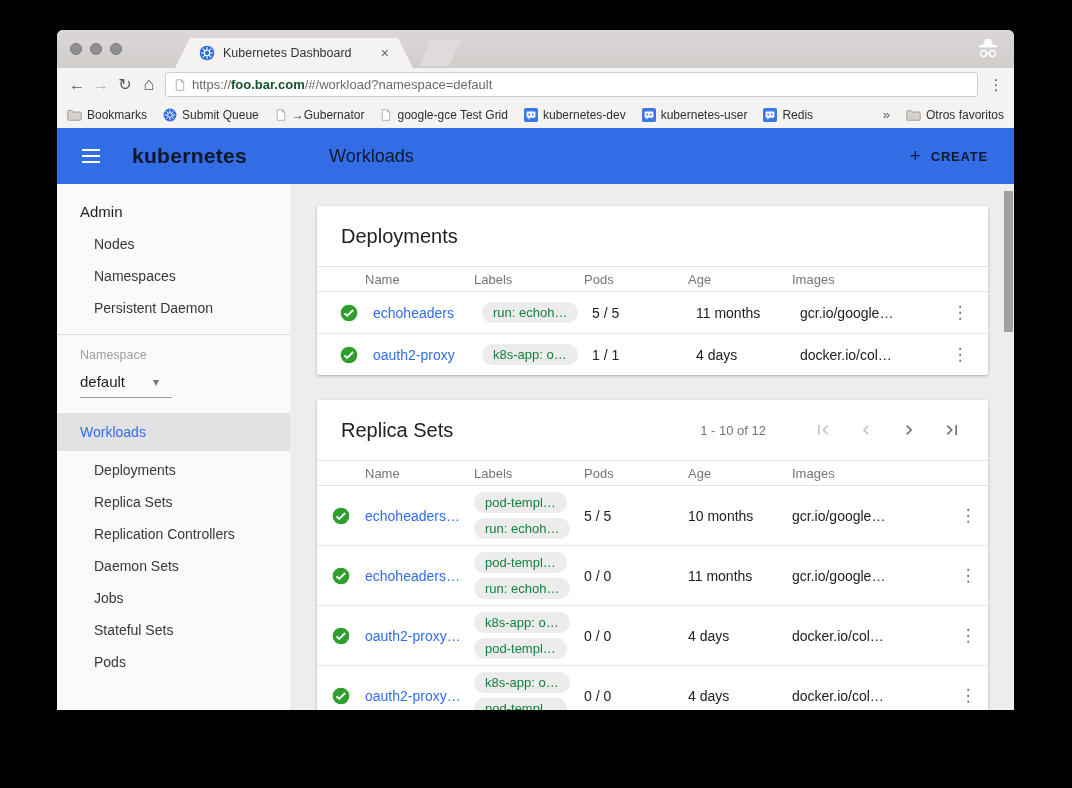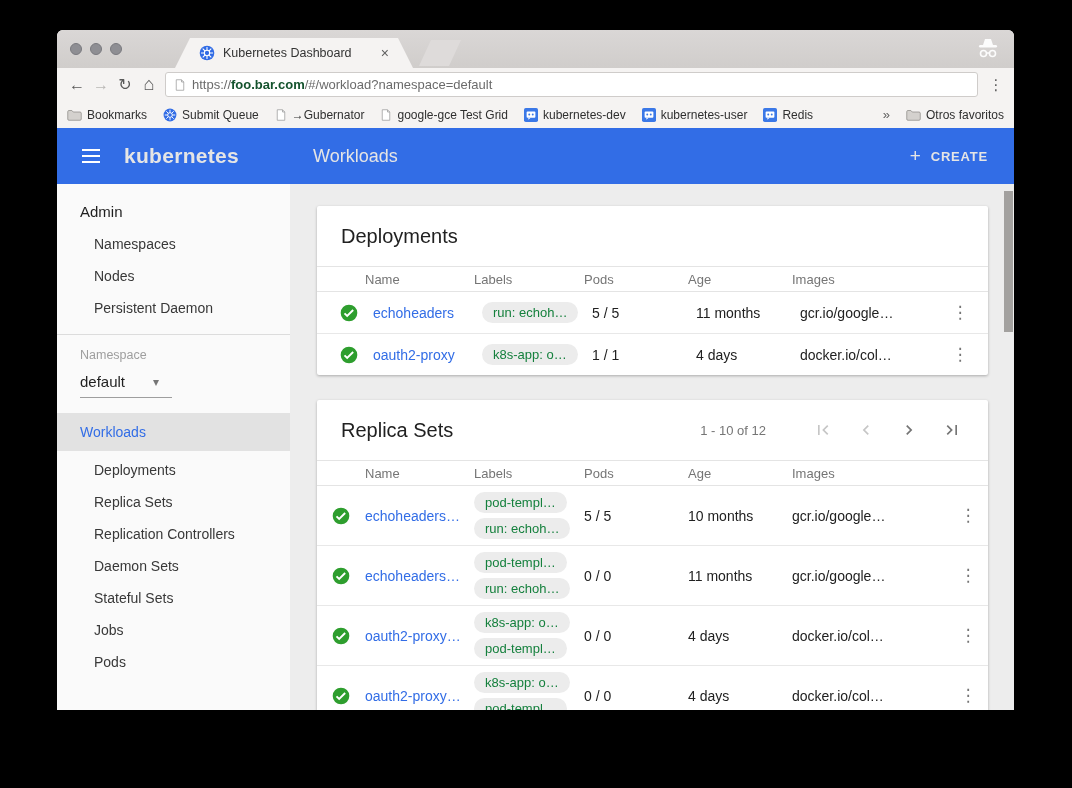--- a/index.html
+++ b/index.html
@@ -34,21 +34,21 @@
   .url-host { color:#14532d; font-weight:bold; }
   .menu-dots { width:20px; text-align:center; font-size:15px; color:#5f5f5f; }
 
   
   .bookmarks { height:27px; background:#f5f3f2; display:flex; align-items:center;
                padding:0 10px; gap:16px; font-size:12px; color:#2f2f2f; flex:none; white-space:nowrap; }
   .bm { display:flex; align-items:center; gap:5px; }
   .bm-push { margin-left:auto; color:#5f5f5f; font-size:13px; }
 
   
-  .appheader { height:56px; background:#326de6; display:flex; align-items:center; color:#e5e5e5; flex:none; }
+  .appheader { height:56px; background:#326de6; display:flex; align-items:center; color:#0f172a; flex:none;gap:8px; }
   .burger { width:18px; height:14px; border-top:2px solid #fff; border-bottom:2px solid #fff;
             position:relative; margin-left:25px; flex:none; }
   .burger::after { content:""; position:absolute; left:0; right:0; top:50%; margin-top:-1px; border-top:2px solid #fff; }
   .logo { margin-left:24px; font-size:21px; font-weight:bold; letter-spacing:.3px; }
   .pagetitle { margin-left:74px; font-size:18px; }
   .create { margin-left:auto; margin-right:26px; display:flex; align-items:center; gap:9px;
             font-size:13px; font-weight:bold; letter-spacing:.8px; cursor:default; }
   .create .plus { font-size:19px; font-weight:normal; }
 
   
@@ -229,38 +229,38 @@
       <span class="pagetitle">Workloads</span>
       <span class="create">
         <span class="plus">+</span>
         <span>CREATE</span>
       </span>
     </div>
 
     <div class="appbody">
       <div class="sidebar">
         <div class="side-head">Admin</div>
+        <div class="side-item">Nodes</div>
         <div class="side-item">Namespaces</div>
-        <div class="side-item">Nodes</div>
         <div class="side-item">Persistent Daemon</div>
         <div class="divider"></div>
         <div class="ns-label">Namespace</div>
         <div class="ns-select">
           <span>default</span>
           <span class="ns-caret">▾</span>
         </div>
         <div class="ns-underline"></div>
         <div class="side-selected">Workloads</div>
         <div class="side-group">
           <div class="side-item">Deployments</div>
           <div class="side-item">Replica Sets</div>
           <div class="side-item">Replication Controllers</div>
           <div class="side-item">Daemon Sets</div>
+          <div class="side-item">Jobs</div>
           <div class="side-item">Stateful Sets</div>
-          <div class="side-item">Jobs</div>
           <div class="side-item">Pods</div>
         </div>
       </div>
 
       <div class="content">
 
         <div class="card">
           <div class="card-head">
             <span class="card-title">Deployments</span>
           </div>

